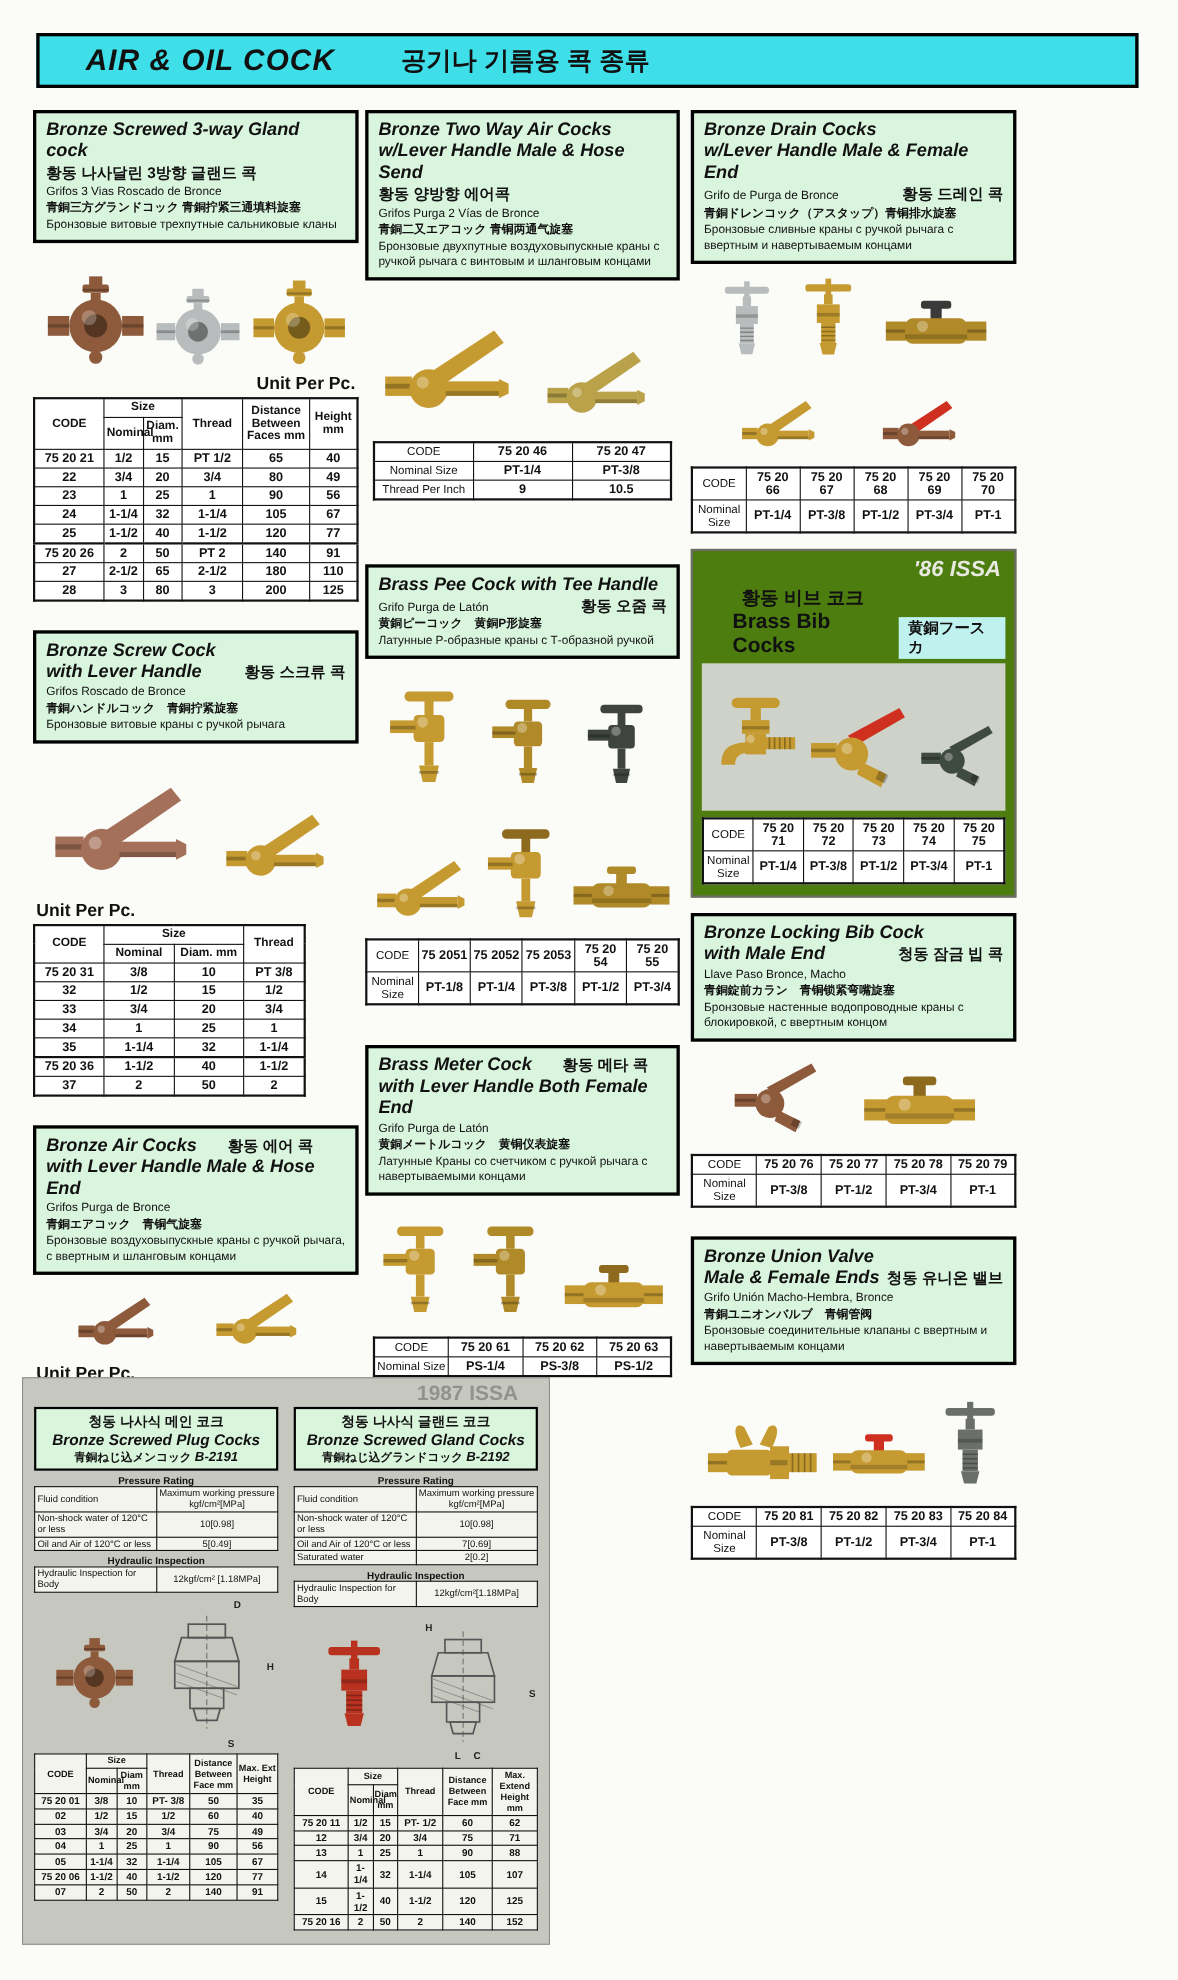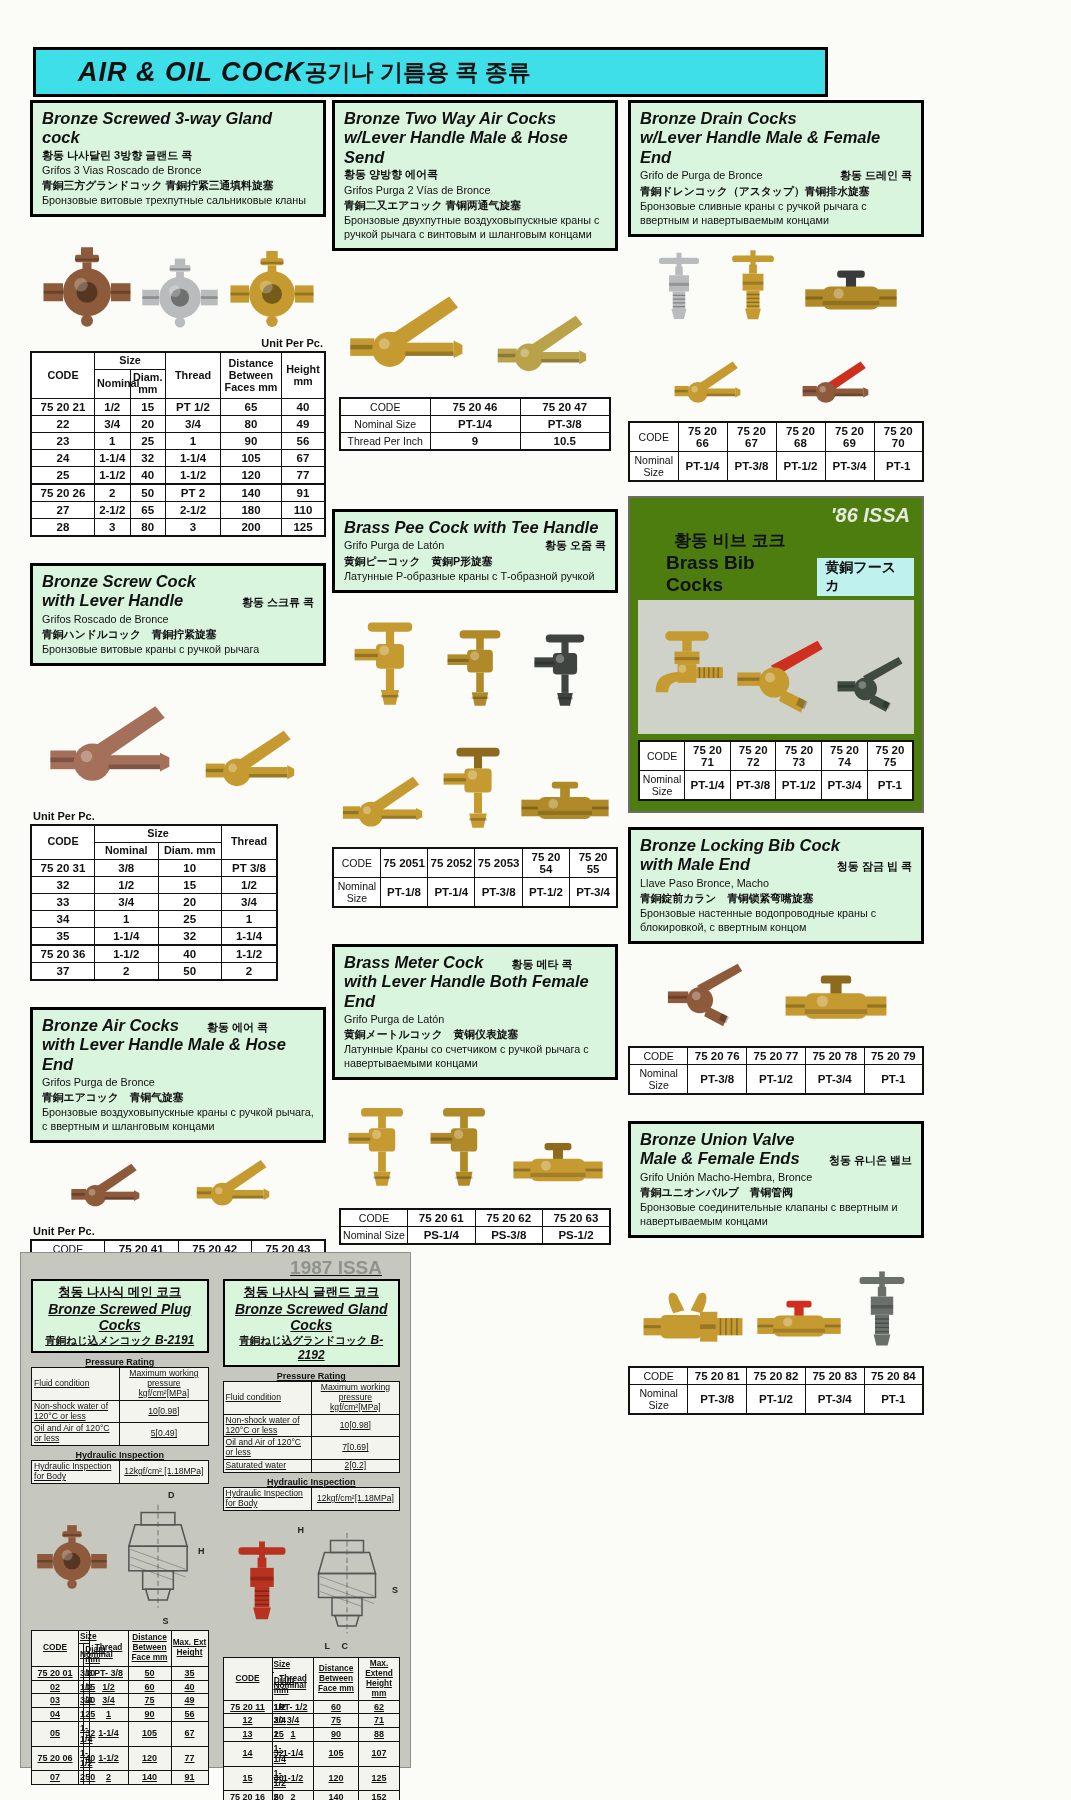--- a/index.html
+++ b/index.html
@@ -1,56 +1,56 @@
 <!DOCTYPE html>
 <html><head>
 <meta charset="utf-8">
 <style>
   html,body{margin:0;padding:0;background:#9a9a96;}
   .page{position:relative;width:1071px;height:1800px;background:#fbfbf8;margin:0 auto;
         font-family:"Liberation Sans",sans-serif;color:#111;overflow:hidden;}
   
-  .hdr{position:absolute;left:33px;top:30px;width:795px;height:50px;background:#3edfe8;
-       border:3px solid #000;display:flex;align-items:center;padding-left:42px;box-sizing:border-box;margin-top:17px;}
+  .hdr{position:absolute;left:33px;top:30px;width:1002px;height:50px;background:#3edfe8;
+       border:3px solid #000;display:flex;align-items:center;gap:60px;padding-left:42px;box-sizing:border-box;}
   .hdr .en{font-style:italic;font-weight:bold;font-size:27px;letter-spacing:1px;}
   .hdr .ko{font-weight:bold;font-size:23px;}
   
   .col{position:absolute;top:100px;}
   #col-l{left:30px;width:296px;}
   #col-m{left:332px;width:286px;}
   #col-r{left:628px;width:296px;}
   .sec{margin-bottom:26px;}
   .titlebox{background:#daf5de;border:3px solid #000;padding:6px 9px 7px;}
   .t-en{font-style:italic;font-weight:bold;font-size:16.5px;line-height:1.18;}
-  .t-ko{font-weight:bold;font-size:11px;line-height:1.3;}
+  .t-ko{font-weight:bold;font-size:14px;line-height:1.3;}
   .t-row{display:flex;justify-content:space-between;align-items:baseline;gap:6px;}
   .t-sub{font-size:10.8px;line-height:1.3;margin-top:1px;}
   .t-sub.cjk{font-weight:bold;}
   .photos{display:flex;align-items:flex-end;justify-content:space-evenly;padding:8px 2px;}
-  .unit{font-size:11px;font-weight:bold;margin:0 3px 2px;}
+  .unit{font-size:16px;font-weight:bold;margin:0 3px 2px;}
   .unit.right{text-align:right;}
   
   table.grid{border-collapse:collapse;width:100%;font-size:11.5px;background:#fff;
              border:2px solid #111;table-layout:fixed;}
   table.grid th,table.grid td{border:1px solid #111;padding:2px 2px;text-align:center;vertical-align:middle;}
   table.grid th{font-weight:bold;font-size:10.8px;line-height:1.1;}
   table.grid td{font-weight:bold;}
   table.kv td:first-child{font-weight:normal;font-size:10.5px;}
   tr.split td{border-top:2px solid #111;}
   .w-code{width:58px}.w-nom{width:46px}.w-dia{width:34px}.w-thr{width:50px}.w-dst{width:56px}.w-hgt{width:38px}
   
   .graybox{background:#4d7c0f;border:2px solid #6b6d66;padding:6px 8px 10px;position:relative;}
   .issa86{font-weight:bold;font-style:italic;font-size:20px;color:#e8eae2;text-align:right;margin:0 4px 2px 0;}
   .bib-ko{font-weight:bold;font-size:17px;margin-left:36px;}
   .bib-en{font-weight:bold;font-size:19px;margin-left:28px;}
   .bib-jp{font-weight:bold;font-size:14px;background:#bff1ee;padding:1px 8px;margin-left:8px;}
   .bib-photos{background:#cfd2c8;margin-top:4px;display:flex;align-items:flex-end;justify-content:space-evenly;padding:8px 2px;}
   
-  #bottom{position:absolute;left:20px;top:1252px;width:391px;height:516px;background:#c6c8c0;
-          border:1px solid #8d8f88;box-sizing:border-box;padding:4px 10px;text-decoration:underline;}
+  #bottom{position:absolute;left:20px;top:1252px;width:480px;height:516px;background:#c6c8c0;
+          border:1px solid #8d8f88;box-sizing:border-box;padding:4px 10px;}
   .issa87{font-weight:bold;font-size:19px;color:#90938c;text-align:right;margin-right:18px;}
   .bcols{display:flex;gap:14px;}
   .bcol{flex:1;}
   .btitle{background:#d9f5dc;border:2px solid #000;padding:3px 4px;text-align:center;}
   .btitle .k{font-weight:bold;font-size:12.5px;}
   .btitle .e{font-style:italic;font-weight:bold;font-size:14px;}
   .btitle .j{font-size:10.5px;font-weight:bold;}
   .btitle .j i{font-style:italic;font-size:12px;}
   .cap{font-size:9px;font-weight:bold;text-align:center;margin:4px 0 0;}
   table.tiny{border-collapse:collapse;width:100%;font-size:8.6px;background:#f4f4ef;border:1px solid #111;table-layout:fixed;}

